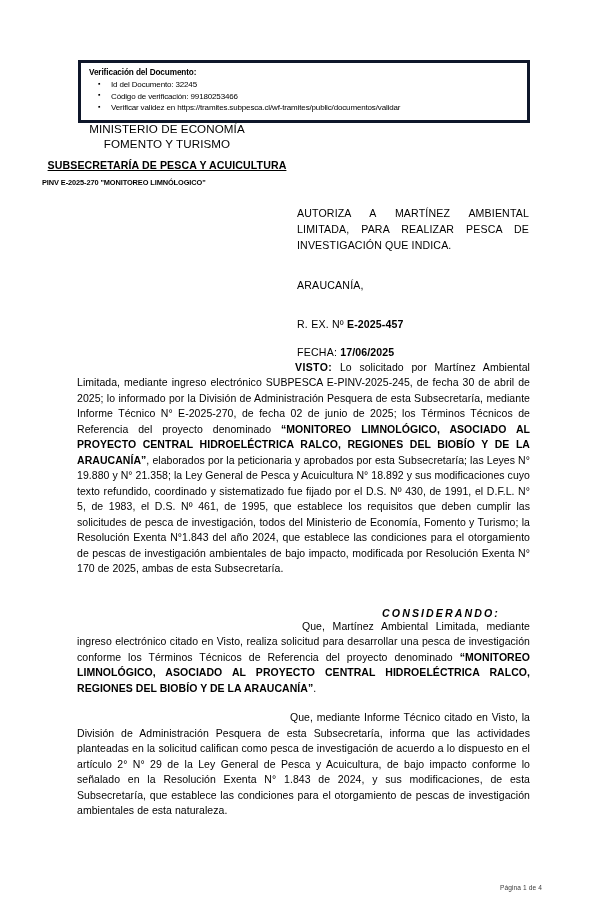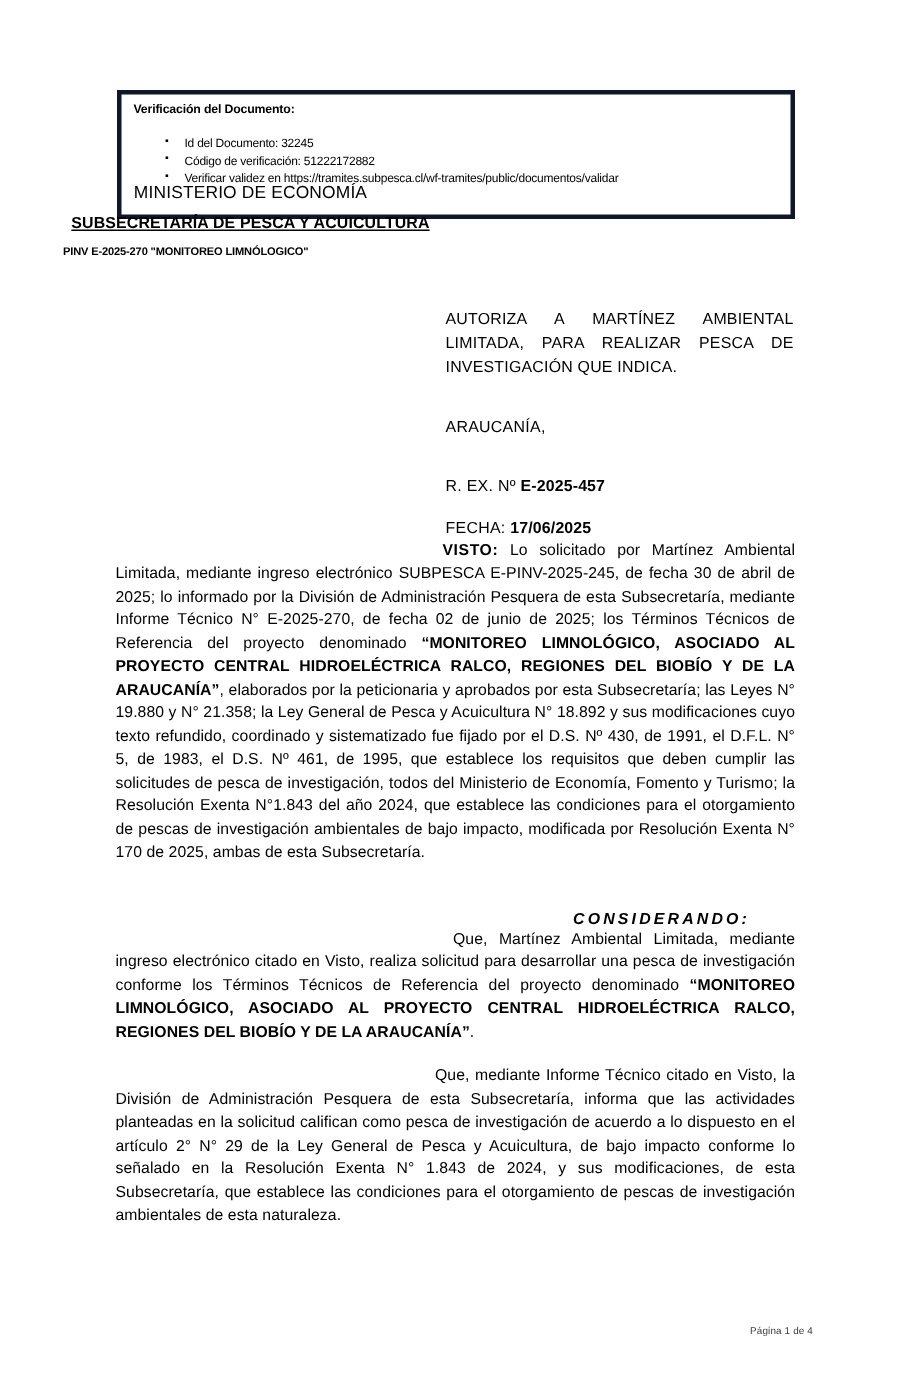--- a/index.html
+++ b/index.html
@@ -35,21 +35,21 @@
     background: #ffffff;
   }
   .verif-title {
     font-size: 8.2px;
     font-weight: bold;
     letter-spacing: -0.1px;
     line-height: 1.25;
     margin-bottom: 1px;
   }
   .verif-list {
-    margin: 12px;
+    margin: 0;
     padding: 0 0 0 22px;
     list-style: none;
   }
   .verif-list li {
     font-size: 8px;
     line-height: 1.45;
     letter-spacing: -0.15px;
     position: relative;
     white-space: nowrap;
   }
@@ -195,27 +195,28 @@
 </style>
 </head>
 <body>
 
 <div class="page">
 
   <div class="verif-box">
     <div class="verif-title">Verificación del Documento:</div>
     <ul class="verif-list">
       <li>Id del Documento: 32245</li>
-      <li>Código de verificación: 51222172882</li>
+      <li>Código de verificación: 99180253466</li>
       <li>Verificar validez en https://tramites.subpesca.cl/wf-tramites/public/documentos/validar</li>
     </ul>
   </div>
 
   <div class="ministry-block">
     <div class="ministry-line">MINISTERIO DE ECONOMÍA</div>
+    <div class="ministry-line">FOMENTO Y TURISMO</div>
     <div class="subsecretaria">SUBSECRETARÍA DE PESCA Y ACUICULTURA</div>
     <div class="pinv-line">PINV E-2025-270 "MONITOREO LIMNÓLOGICO"</div>
   </div>
 
   <div class="title-block">
     <div class="doc-subject">AUTORIZA A MARTÍNEZ AMBIENTAL LIMITADA, PARA REALIZAR PESCA DE INVESTIGACIÓN QUE INDICA.</div>
     <div class="place-line">ARAUCANÍA,</div>
     <div class="resnum-line">
       <span>R. EX. Nº </span><b>E-2025-457</b>
     </div>

